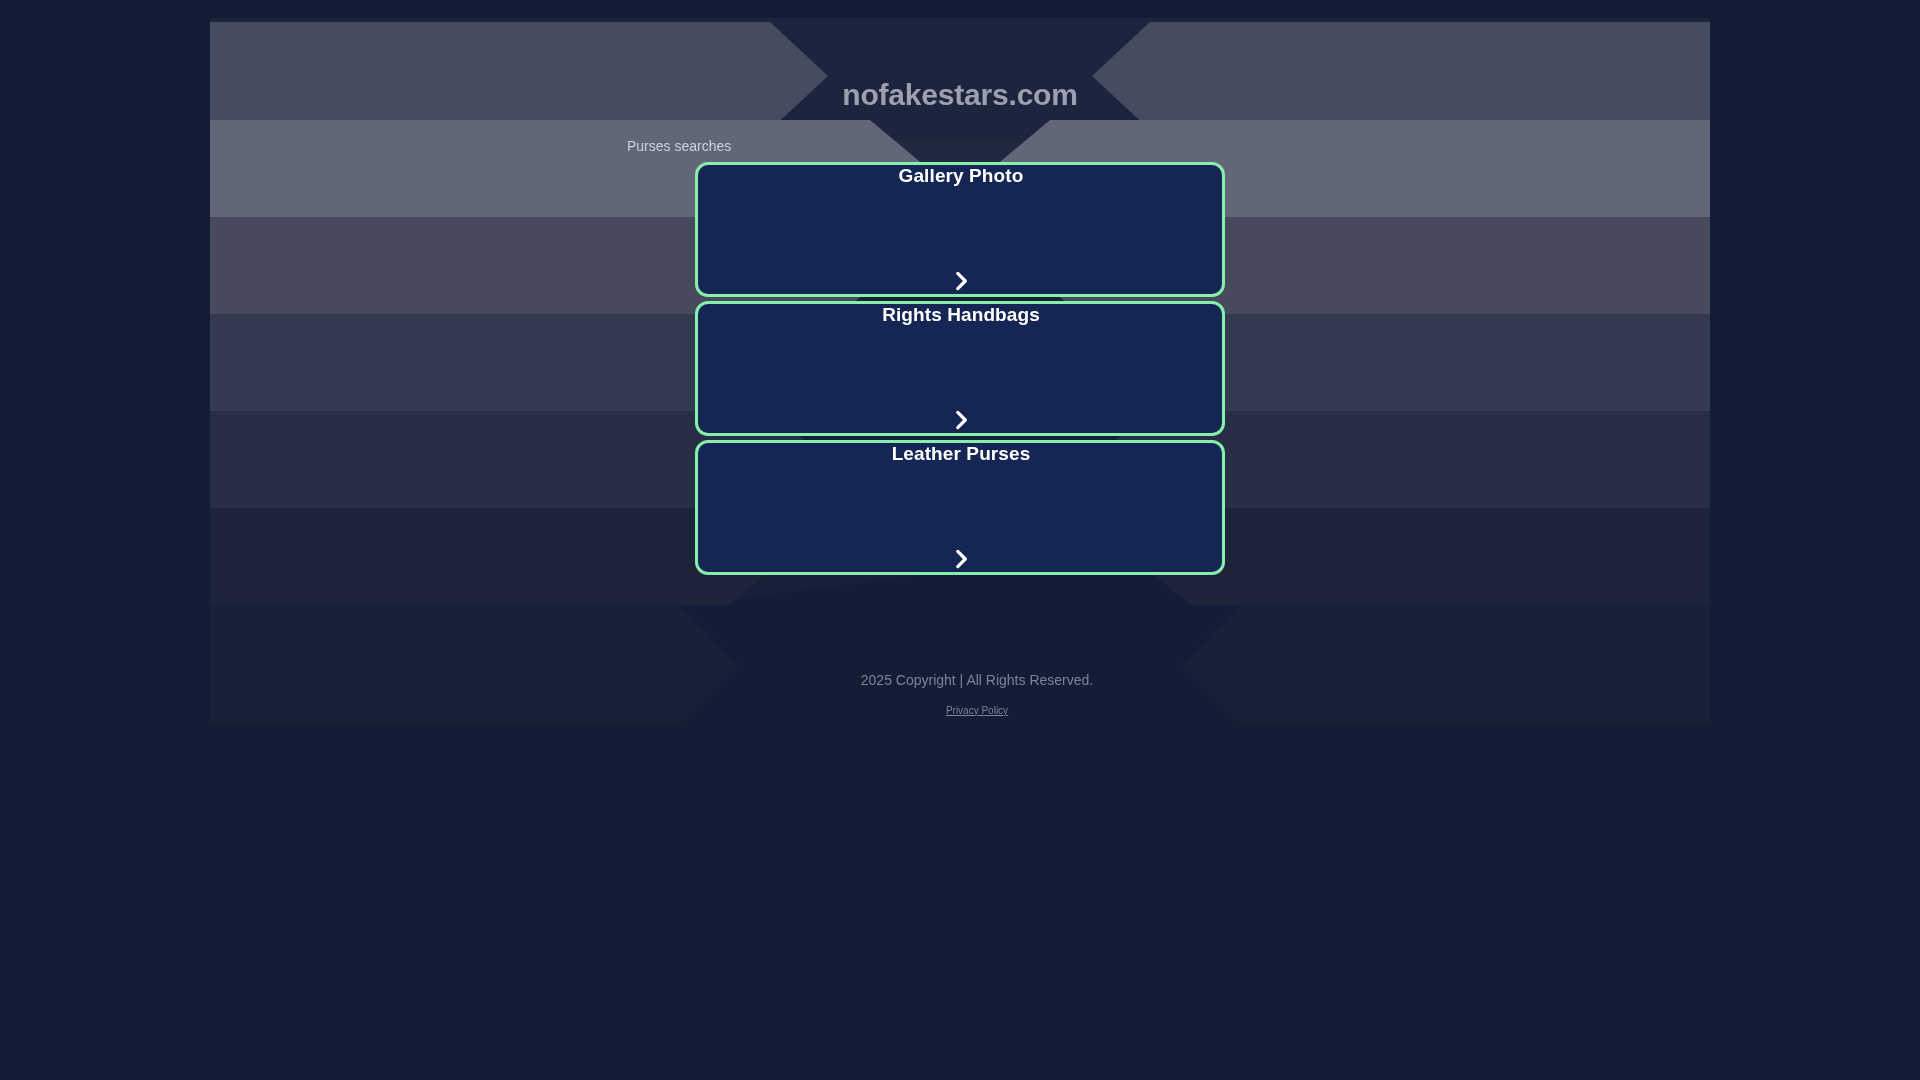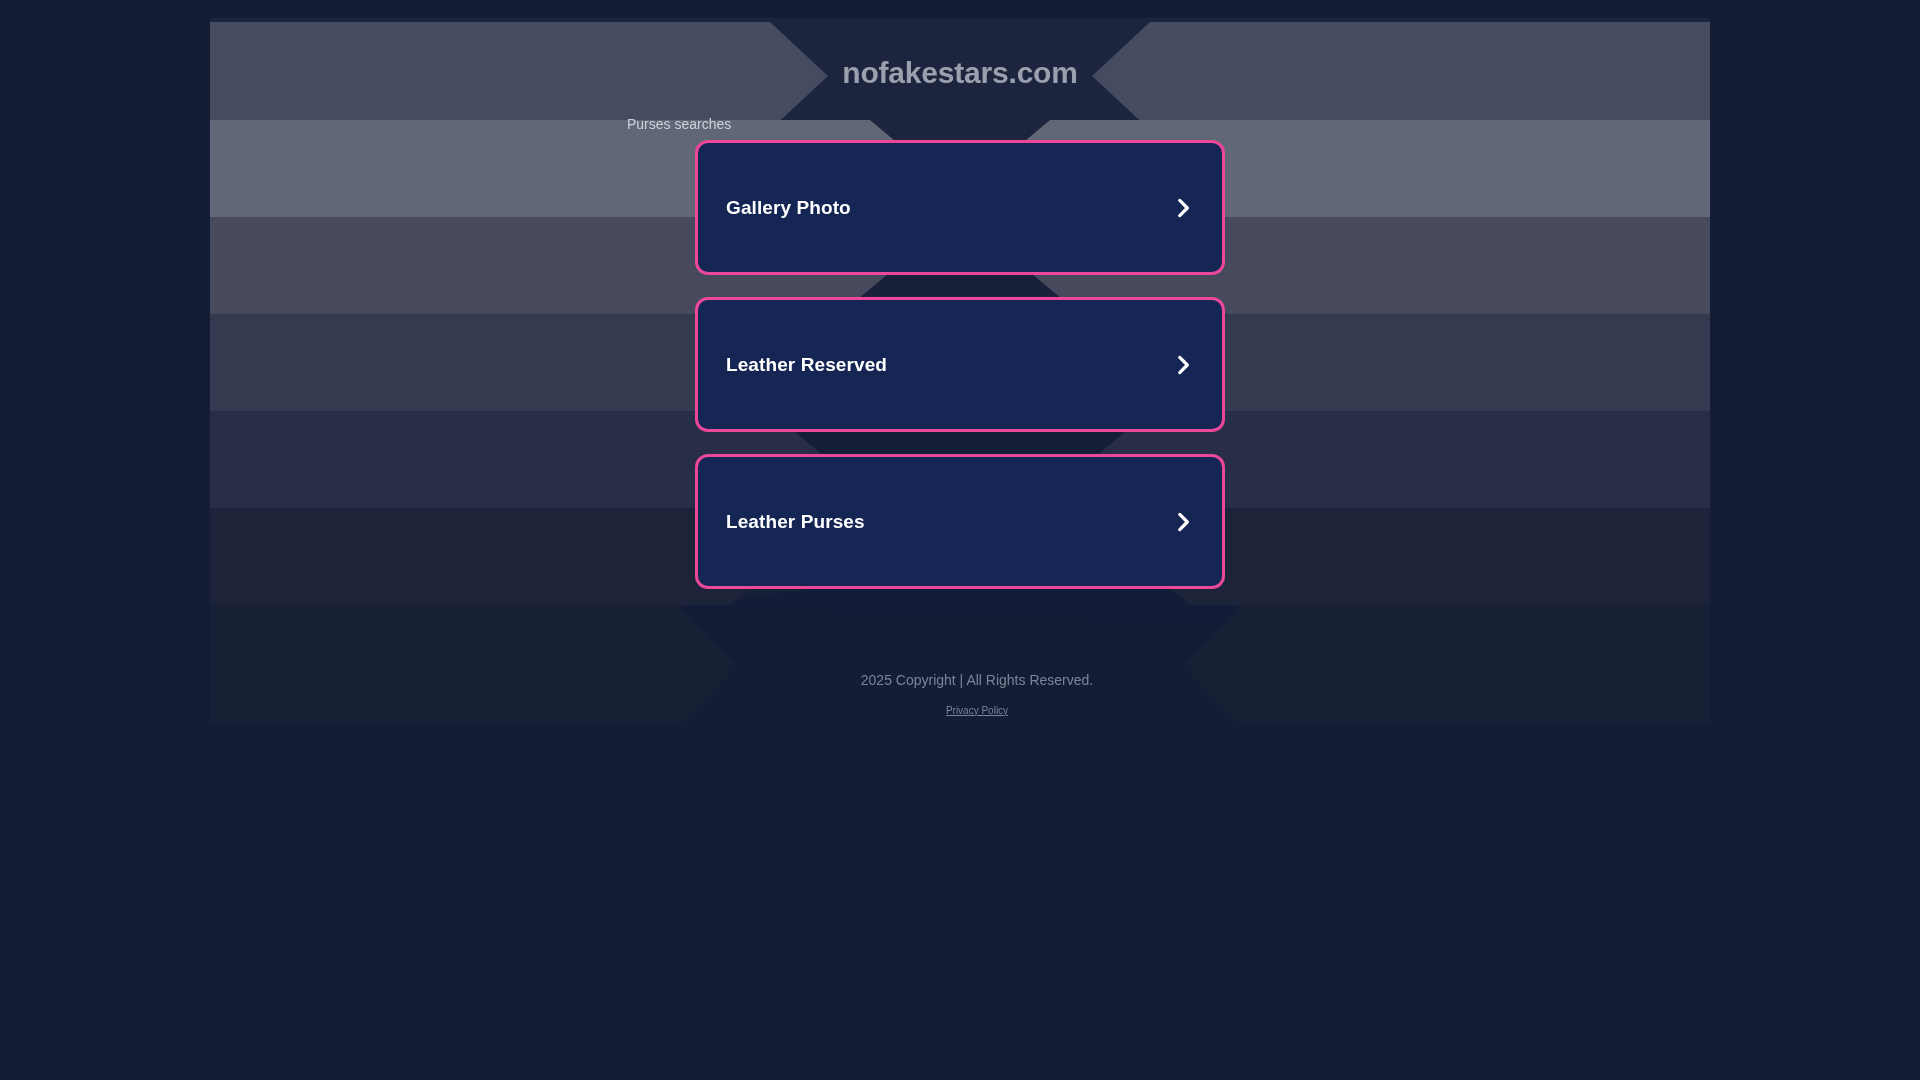--- a/index.html
+++ b/index.html
@@ -28,21 +28,21 @@
   
   #page {
     position:absolute;
     inset:0;
     display:flex;
     flex-direction:column;
     align-items:center;
   }
 
   #site-title {
-    margin-top:58px;
+    margin-top:80px;
     font-size:30px;
     font-weight:bold;
     color:#9aa0ad;
     letter-spacing:-0.2px;
     line-height:1;
   }
 
   #related-block {
     margin-top:29px;
     width:658px;
@@ -53,29 +53,30 @@
     color:#cdd2da;
     margin-left:-4px;
     margin-bottom:9px;
     line-height:1;
   }
 
   .search-card {
     position:relative;
     width:530px;
     height:135px;
-    margin:0 auto 22px auto;
+    margin:0 auto 4px auto;
     background:#152654;
-    border:3px solid #ec4899;
+    border:3px solid #86efac;
     border-radius:13px;
     display:flex;
     align-items:center;
     justify-content:space-between;
     padding:0 26px 0 28px;
     cursor:pointer;
+    flex-direction:column;
   }
 
   .search-card:last-child { margin-bottom:0; }
 
   .card-label {
     font-size:19px;
     font-weight:bold;
     color:#ffffff;
     letter-spacing:0.1px;
   }
@@ -148,21 +149,21 @@
 
     <div id="cards-container">
 
     <div class="search-card">
           <span class="card-label">Gallery Photo</span>
           <svg class="chevron" viewBox="0 0 24 24">
             <path d="M9 5 L16 12 L9 19" fill="none" stroke="#ffffff" stroke-width="3" stroke-linecap="round" stroke-linejoin="round"></path>
           </svg>
         </div>
         <div class="search-card">
-          <span class="card-label">Leather Reserved</span>
+          <span class="card-label">Rights Handbags</span>
           <svg class="chevron" viewBox="0 0 24 24">
             <path d="M9 5 L16 12 L9 19" fill="none" stroke="#ffffff" stroke-width="3" stroke-linecap="round" stroke-linejoin="round"></path>
           </svg>
         </div>
         <div class="search-card">
           <span class="card-label">Leather Purses</span>
           <svg class="chevron" viewBox="0 0 24 24">
             <path d="M9 5 L16 12 L9 19" fill="none" stroke="#ffffff" stroke-width="3" stroke-linecap="round" stroke-linejoin="round"></path>
           </svg>
         </div>

